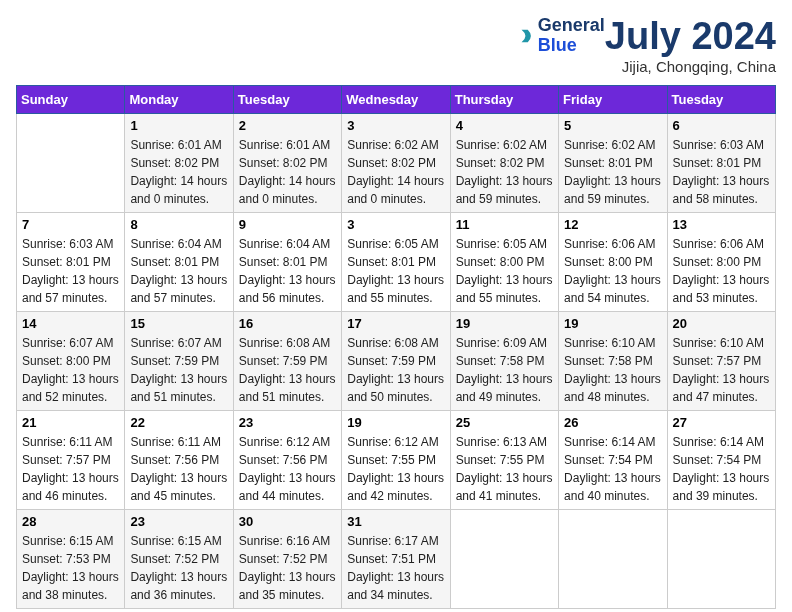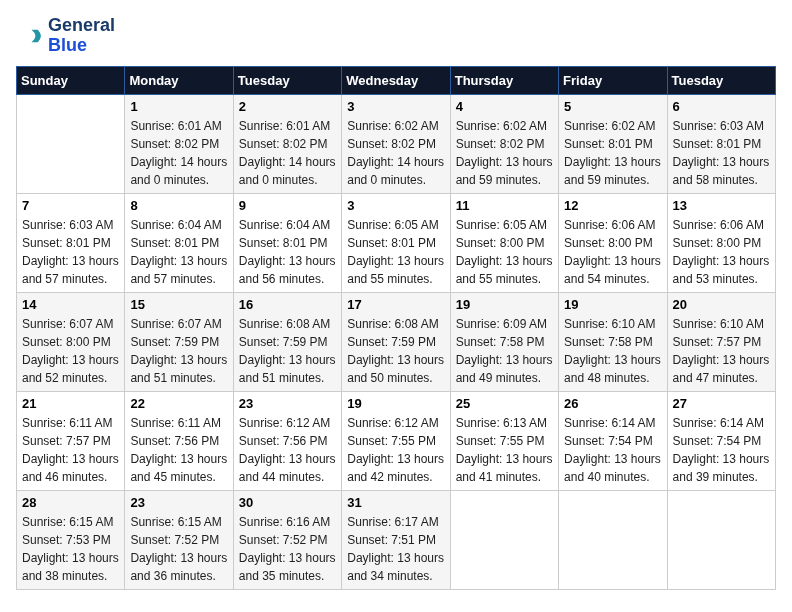--- a/index.html
+++ b/index.html
@@ -5,21 +5,21 @@
     * { box-sizing: border-box; margin: 0; padding: 0; }
     body {
       font-family: Arial, sans-serif;
       background: #fff;
       width: 792px;
       min-height: 612px;
       padding: 16px;
     }
     .header {
       display: flex;
-      justify-content: space-between;
+      justify-content: flex-end;
       align-items: flex-start;
       margin-bottom: 10px;
     }
     .logo {
       display: flex;
       align-items: center;
       gap: 4px;
     }
     .logo-text {
       display: flex;
@@ -48,21 +48,21 @@
     .title-block p {
       font-size: 15px;
       color: #333;
     }
     table {
       width: 100%;
       border-collapse: collapse;
       font-size: 11px;
     }
     thead th {
-      background: #0f172a;
+      background: #6d28d9;
       color: #fff;
       padding: 6px 4px;
       text-align: left;
       font-size: 13px;
       border: 1px solid #2a5aa0;
     }
     tbody td {
       border: 1px solid #ccc;
       padding: 4px 5px;
       vertical-align: top;
@@ -93,20 +93,24 @@
 <div class="header">
   <div class="logo">
     <svg class="logo-icon" viewBox="0 0 36 36">
       <path d="M28 10 Q36 18 28 26 L20 26 Q30 18 20 10 Z" fill="#2196a8"></path>
     </svg>
     <div class="logo-text">
       <span>General</span>
       <span>Blue</span>
     </div>
   </div>
+  <div class="title-block">
+    <h1>July 2024</h1>
+    <p>Jijia, Chongqing, China</p>
+  </div>
 </div>
 
 <table>
   <thead>
     <tr>
     <th>Sunday</th>
         <th>Monday</th>
         <th>Tuesday</th>
         <th>Wednesday</th>
         <th>Thursday</th>

